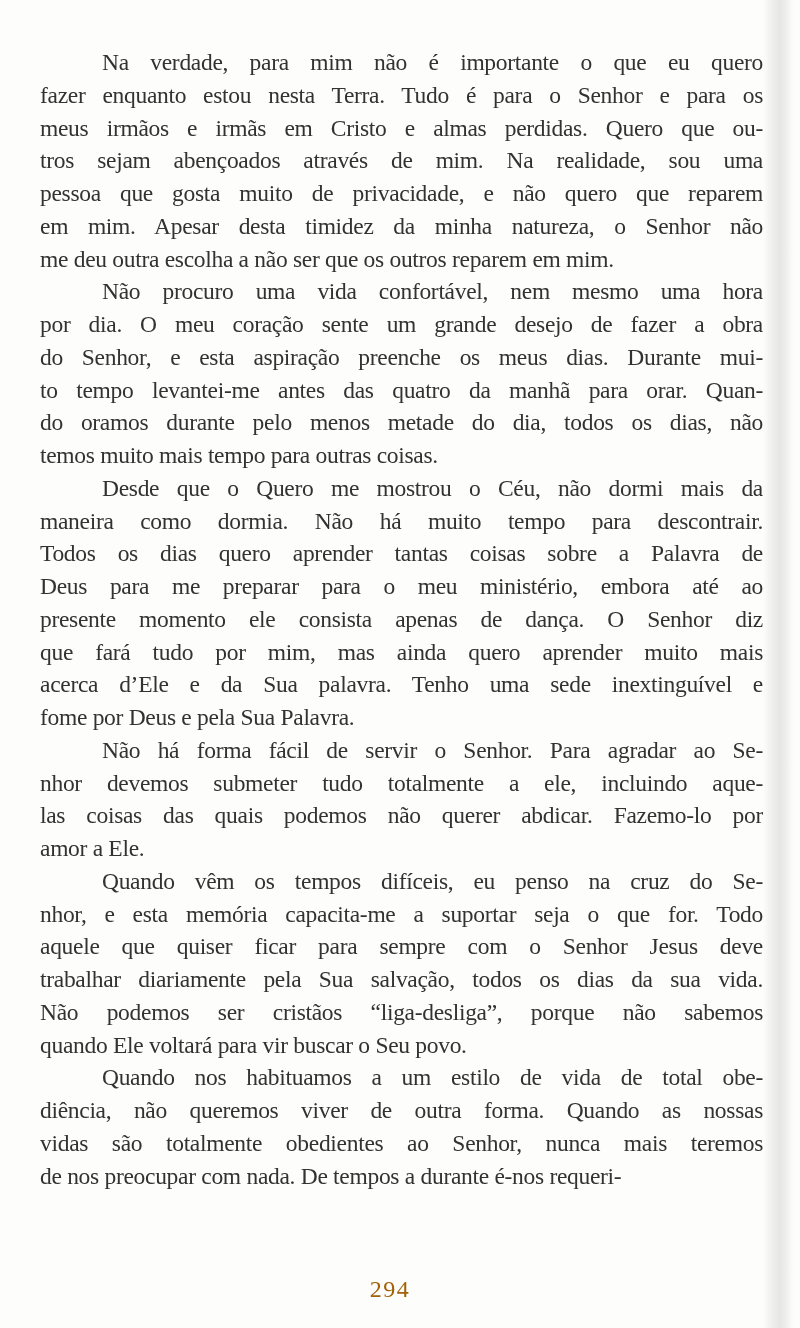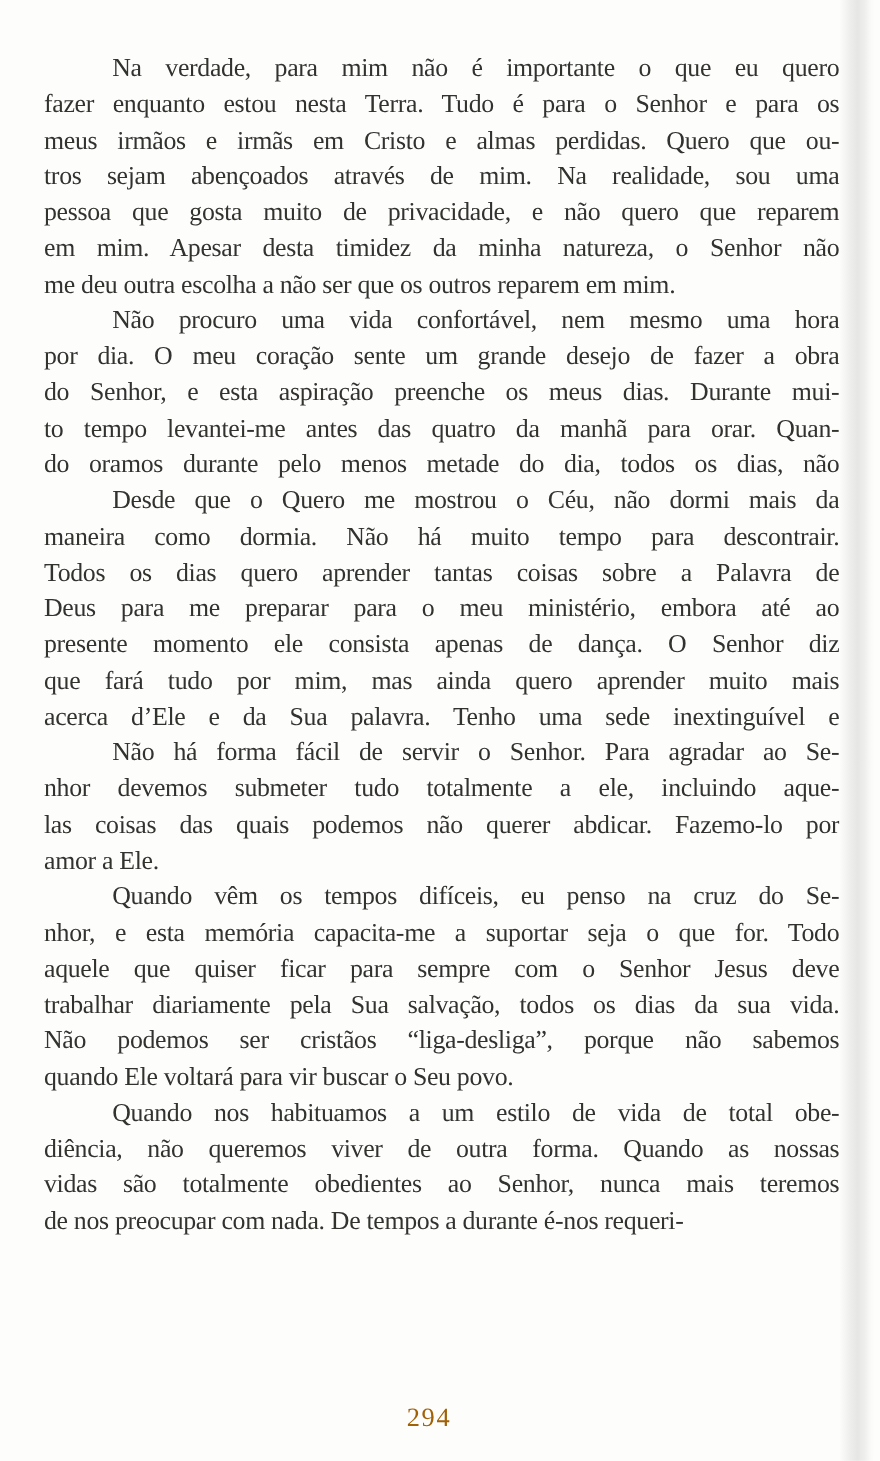--- a/index.html
+++ b/index.html
@@ -86,29 +86,31 @@
         <div class="line">pessoa que gosta muito de privacidade, e não quero que reparem</div>
         <div class="line">em mim. Apesar desta timidez da minha natureza, o Senhor não</div>
         <div class="line last">me deu outra escolha a não ser que os outros reparem em mim.</div>
       </div>
       <div class="paragraph">
         <div class="line first">Não procuro uma vida confortável, nem mesmo uma hora</div>
         <div class="line">por dia. O meu coração sente um grande desejo de fazer a obra</div>
         <div class="line">do Senhor, e esta aspiração preenche os meus dias. Durante mui-</div>
         <div class="line">to tempo levantei-me antes das quatro da manhã para orar. Quan-</div>
         <div class="line">do oramos durante pelo menos metade do dia, todos os dias, não</div>
+        <div class="line last">temos muito mais tempo para outras coisas.</div>
       </div>
       <div class="paragraph">
         <div class="line first">Desde que o Quero me mostrou o Céu, não dormi mais da</div>
         <div class="line">maneira como dormia. Não há muito tempo para descontrair.</div>
         <div class="line">Todos os dias quero aprender tantas coisas sobre a Palavra de</div>
         <div class="line">Deus para me preparar para o meu ministério, embora até ao</div>
         <div class="line">presente momento ele consista apenas de dança. O Senhor diz</div>
         <div class="line">que fará tudo por mim, mas ainda quero aprender muito mais</div>
         <div class="line">acerca d’Ele e da Sua palavra. Tenho uma sede inextinguível e</div>
+        <div class="line last">fome por Deus e pela Sua Palavra.</div>
       </div>
       <div class="paragraph">
         <div class="line first">Não há forma fácil de servir o Senhor. Para agradar ao Se-</div>
         <div class="line">nhor devemos submeter tudo totalmente a ele, incluindo aque-</div>
         <div class="line">las coisas das quais podemos não querer abdicar. Fazemo-lo por</div>
         <div class="line last">amor a Ele.</div>
       </div>
       <div class="paragraph">
         <div class="line first">Quando vêm os tempos difíceis, eu penso na cruz do Se-</div>
         <div class="line">nhor, e esta memória capacita-me a suportar seja o que for. Todo</div>

